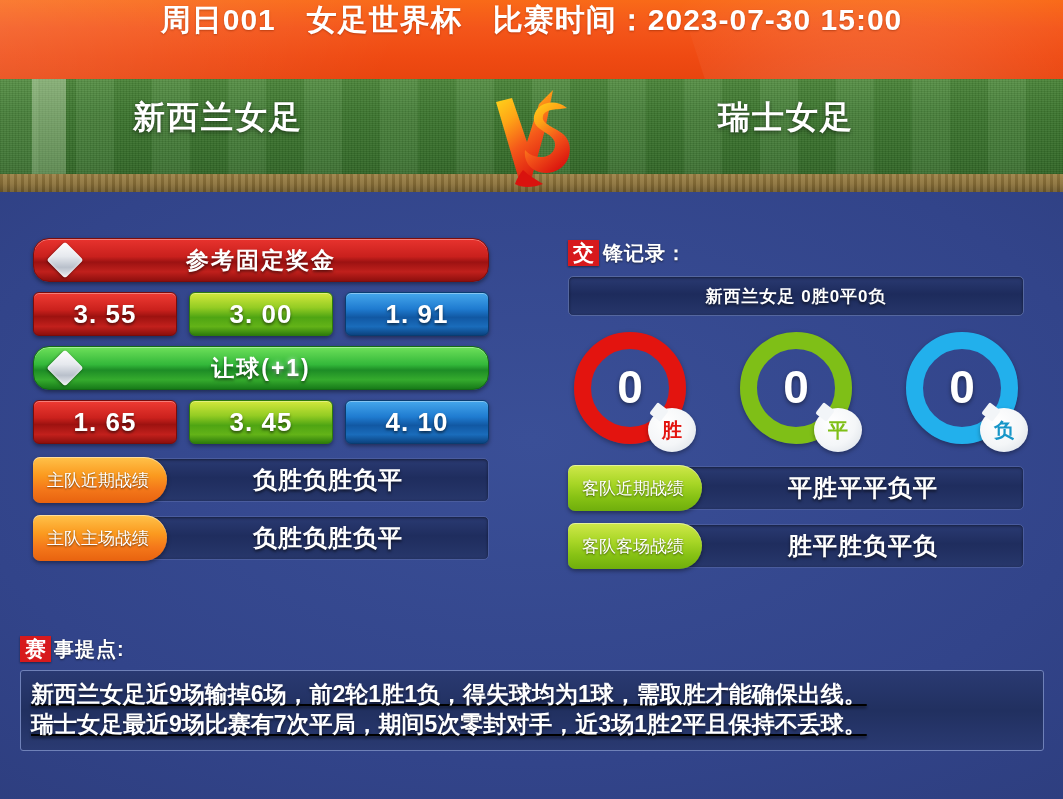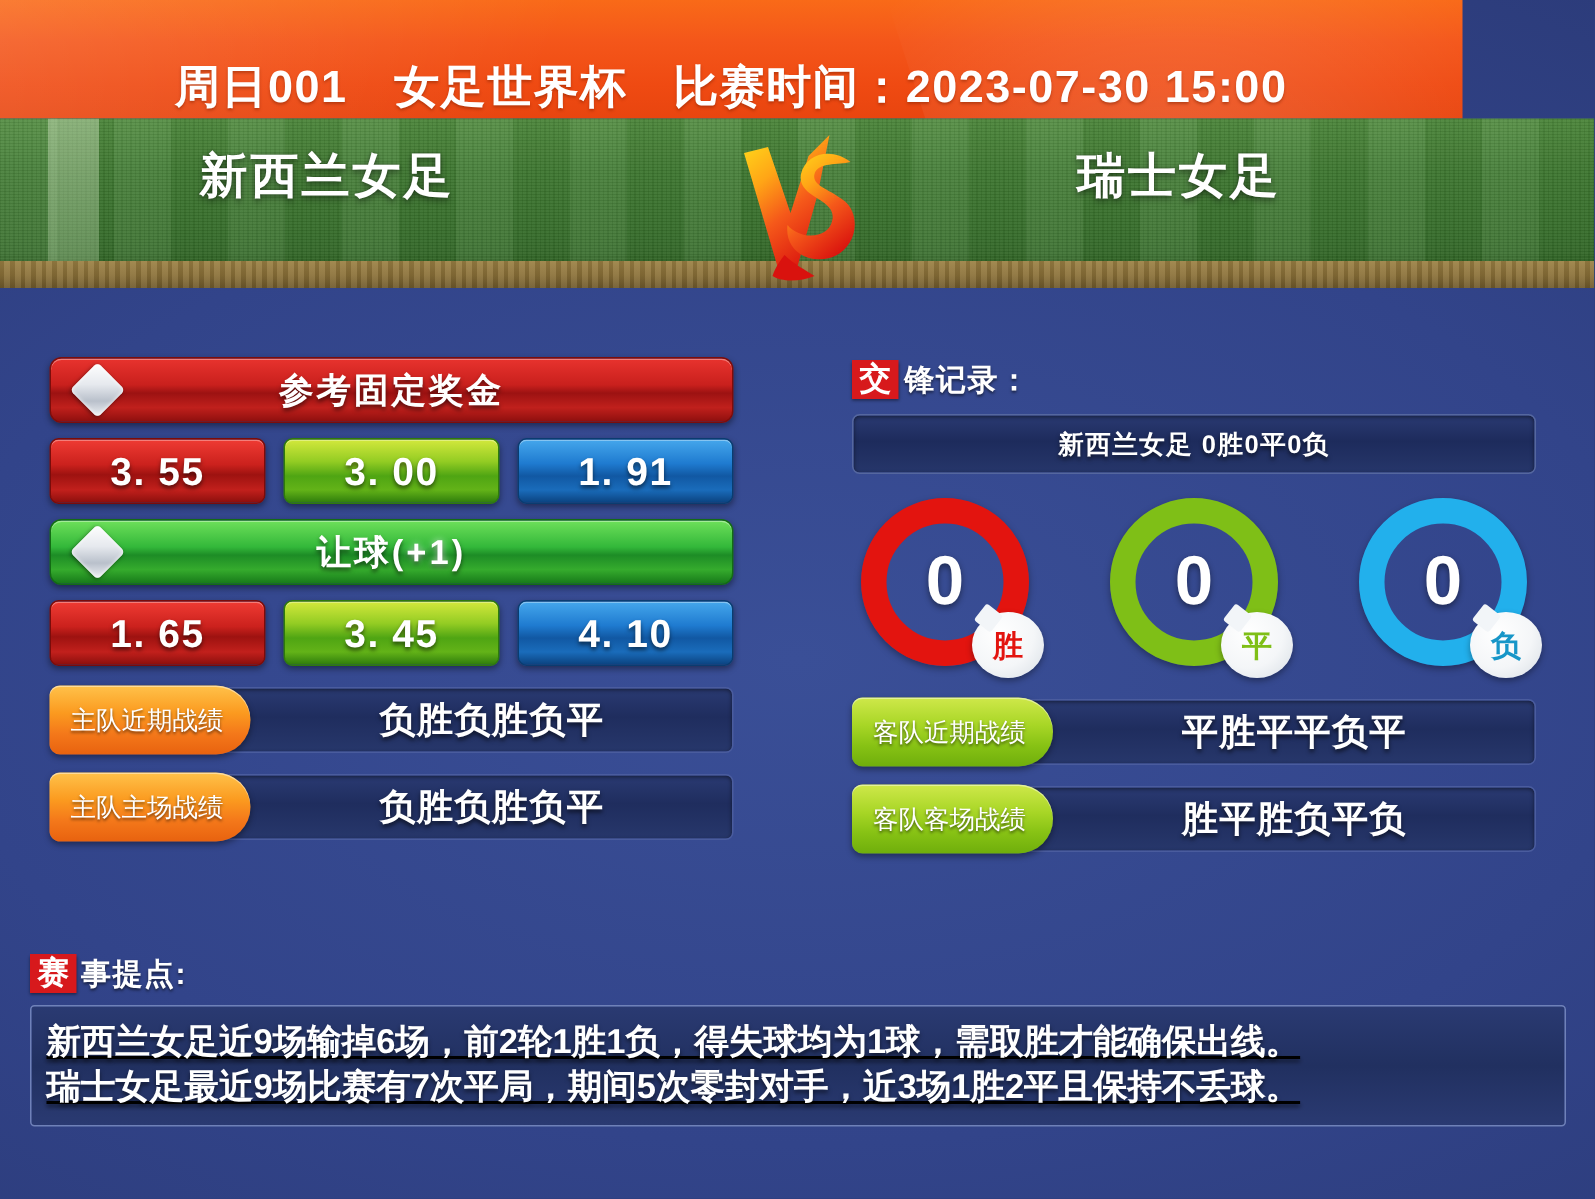--- a/index.html
+++ b/index.html
@@ -18,26 +18,26 @@
     height: 799px;
     background:
       radial-gradient(ellipse 120% 90% at 50% 55%, #3a4f97 0%, #32448a 45%, #27356e 100%);
     overflow: hidden;
   }
 
   
   .header-bar {
     position: absolute;
     left: 0; top: 0;
-    width: 975px; height: 79px;
+    width: 1063px; height: 79px;
     background:
       linear-gradient(115deg, rgba(255,255,255,0.12) 0%, rgba(255,255,255,0) 38%),
       linear-gradient(180deg, #f96a18 0%, #f4561a 35%, #ef4a12 72%, #e8450f 100%);
     display: flex;
-    align-items: flex-end;
+    align-items: flex-start;
     justify-content: center;
     overflow: hidden;
   }
   .header-bar::after {
     content: "";
     position: absolute;
     right: -60px; top: -120px;
     width: 420px; height: 320px;
     background: radial-gradient(ellipse at 30% 70%, rgba(255,255,255,0.17) 0%, rgba(255,255,255,0) 62%);
     transform: rotate(-18deg);
@@ -112,21 +112,21 @@
   
   .left-panel {
     position: absolute;
     left: 33px; top: 238px;
     width: 456px;
   }
 
   .bar-gem {
     position: relative;
     height: 44px;
-    border-radius: 8px;
+    border-radius: 16px;
     display: flex;
     align-items: center;
     justify-content: center;
     box-shadow: 0 2px 4px rgba(0,0,0,0.42), inset 0 1px 0 rgba(255,255,255,0.38);
   }
   .bar-red {
     background:
       linear-gradient(180deg, #e8332e 0%, #c9201d 42%, #9c1212 55%, #c0201c 78%, #8e0f0e 100%);
     border: 1px solid #7d0d0b;
   }

